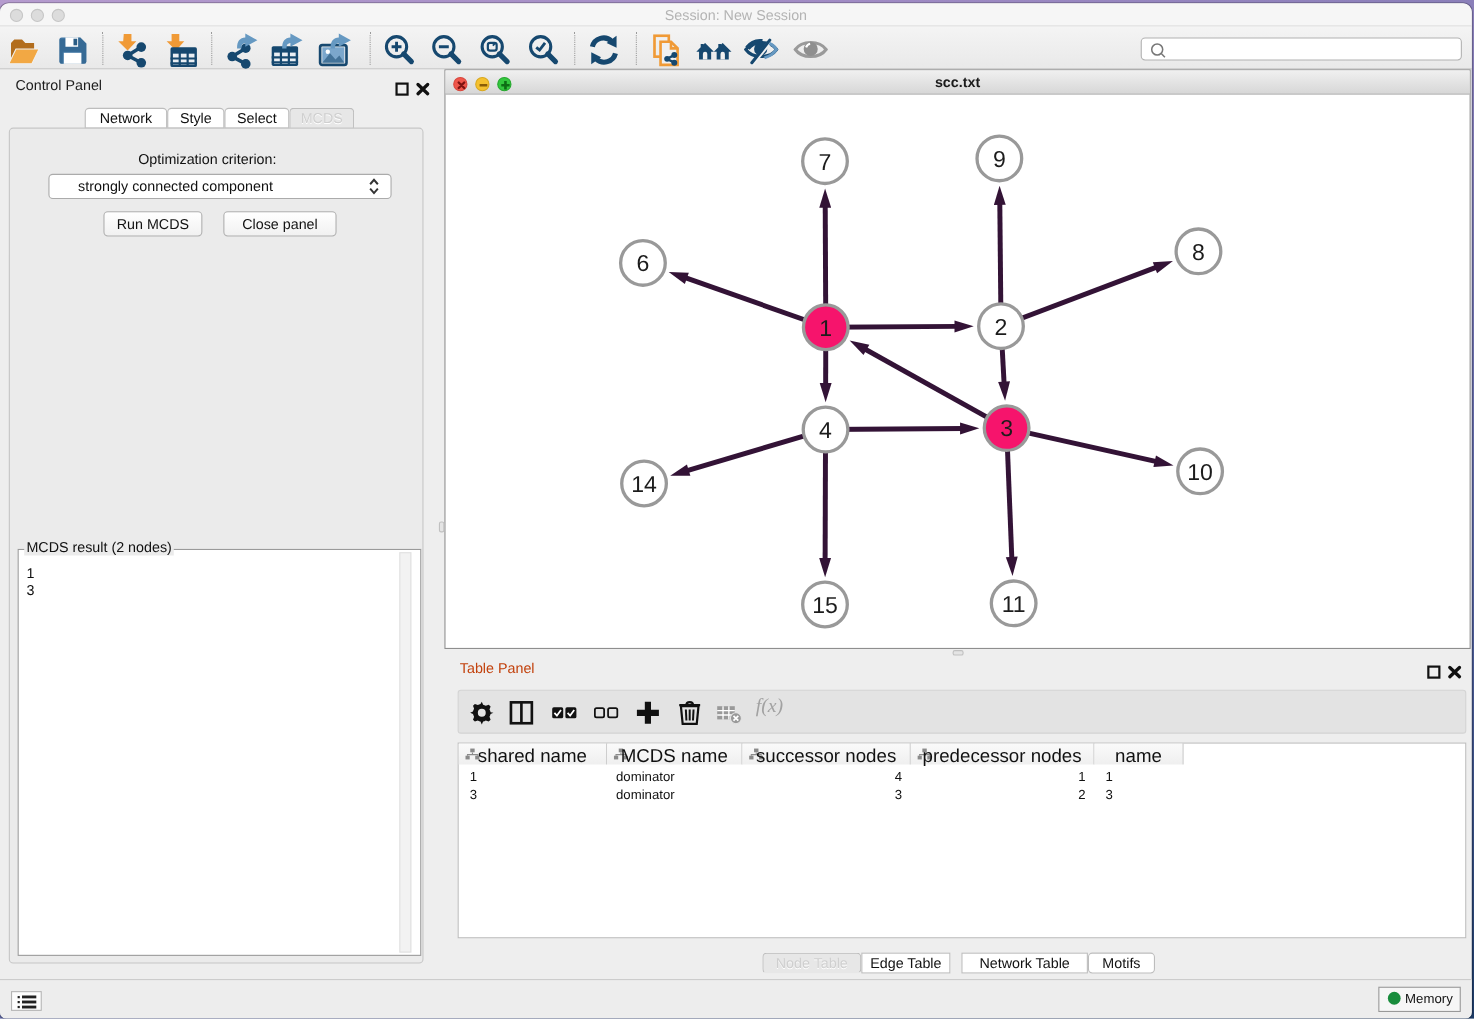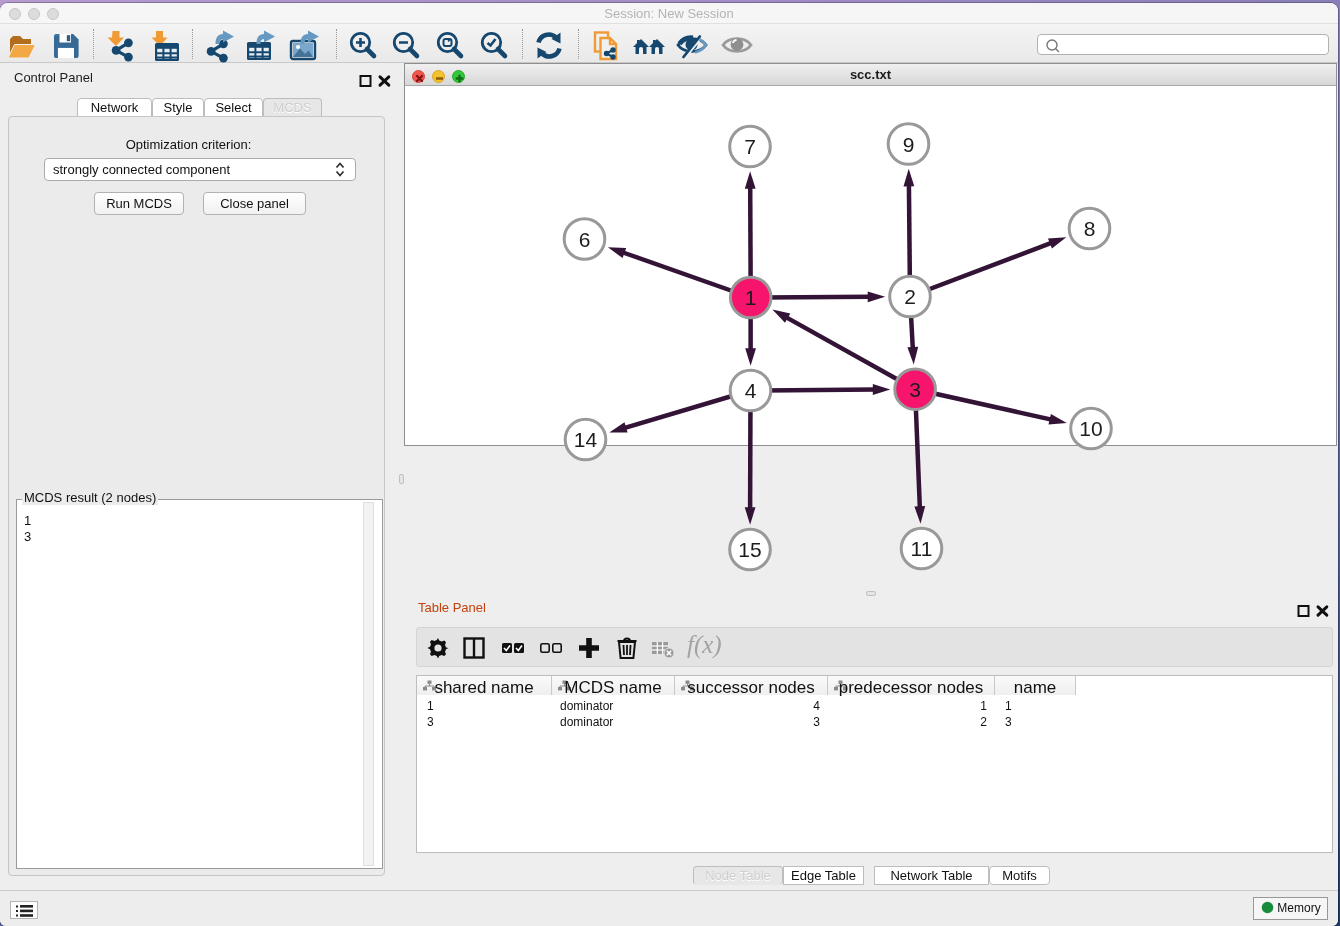--- a/index.html
+++ b/index.html
@@ -16,27 +16,27 @@
 .ticon{position:absolute;top:5px;}
 
 #search{left:1037px;top:31px;width:292px;height:21px;background:#fff;border:1px solid #b2b2b2;border-radius:4px;}
 
 #cp-title{left:14px;top:67px;font-size:13px;color:#1c1c1c;}
 .tabrow .tab{position:absolute;top:0;height:19px;border:1px solid #bdbdbd;background:#fff;font-size:13px;color:#111;text-align:center;line-height:17px;border-radius:4px 4px 0 0;}
 .tab.sel{background:#e7e7e7;color:#cfcfcf;text-shadow:0 1px 0 #fff;border-bottom-color:#e7e7e7;}
 #cp-tabs{left:0;top:95px;width:392px;height:19px;}
 #cp-content{left:8px;top:113px;width:377px;height:760px;border:1px solid #c6c6c6;background:#ebebeb;border-radius:4px;}
 #opt-label{left:0;width:377px;top:134px;text-align:center;font-size:13px;color:#111;}
-#opt-select{left:44px;top:155px;width:312px;height:23px;background:#fff;border:1px solid #ababab;border-radius:4px;font-size:13px;color:#111;line-height:21px;padding-left:8px;}
+#opt-select{left:44px;top:155px;width:312px;height:23px;background:#fff;border:1px solid #ababab;border-radius:4px;font-size:13px;color:#111;line-height:21px;padding-left:26px;}
 .btn{position:absolute;height:23px;background:linear-gradient(#ffffff,#f1f1f1);border:1px solid #b2b2b2;border-radius:4px;font-size:13px;color:#111;text-align:center;line-height:21px;}
 #mcds-box{left:16px;top:496px;width:367px;height:370px;border:1px solid #9a9a9a;background:#fff;}
 #mcds-legend{left:22px;top:487px;background:#ebebeb;font-size:13px;color:#111;padding:0 2px;}
 #mcds-scroll{right:8px;top:2px;bottom:2px;width:11px;background:#f2f2f2;border:1px solid #e0e0e0;position:absolute;}
 
-#netwin{left:404px;top:60px;width:933px;height:383px;border:1px solid #8e8e8e;background:#fff;}
+#netwin{left:404px;top:60px;width:933px;height:527px;border:1px solid #8e8e8e;background:#fff;}
 #nettitle{left:0;top:0;right:0;height:22px;background:linear-gradient(#f0f0f0,#d7d7d7);border-bottom:1px solid #a8a8a8;}
 #nettitle .mdot{position:absolute;top:6px;width:13px;height:13px;border-radius:50%;}
 #netname{left:0;right:0;top:3px;text-align:center;font-size:13px;font-weight:bold;color:#1a1a1a;}
 
 #tp-title{left:418px;top:597px;font-size:13px;color:#c2410c;}
 #tp-toolbar{left:416px;top:624px;width:917px;height:40px;background:#e3e3e3;border:1px solid #d4d4d4;border-radius:3px;}
 #tp-table{left:416px;top:672px;width:917px;height:178px;background:#fff;border:1px solid #bdbdbd;}
 .th{position:absolute;top:0;height:19px;border-right:1px solid #c9c9c9;background:linear-gradient(#fafafa,#efefef);font-size:17px;color:#111;}
 .th .lbl{position:absolute;left:0;right:0;top:2px;text-align:center;}
 .cell{position:absolute;font-size:12px;color:#111;}
@@ -342,21 +342,21 @@
           <g stroke="#fff" stroke-width="1.2">
             <line x1="0" y1="6" x2="16" y2="6"></line>
             <line x1="0" y1="10" x2="16" y2="10"></line>
             <line x1="5.3" y1="2" x2="5.3" y2="14"></line>
             <line x1="10.6" y1="2" x2="10.6" y2="14"></line>
           </g>
           <circle cx="17" cy="13" r="5" fill="#999999" stroke="#e3e3e3" stroke-width="1"></circle>
           <path d="M14.8 10.8 L19.2 15.2 M19.2 10.8 L14.8 15.2" stroke="#fff" stroke-width="1.6"></path>
         </g>
       </svg>
-    <div style="position:absolute;left:270px;top:3px;font-family:'Liberation Serif',serif;font-style:italic;font-size:25px;color:#a2a2a2;">f(x)</div>
+    <div style="position:absolute;left:270px;top:3px;font-family:'Liberation Serif',serif;font-style:italic;font-size:18px;color:#a2a2a2;">f(x)</div>
   </div>
   <div id="tp-table" class="abs">
     <div class="th" style="left:0px;width:135px">
         <svg width="13" height="12" style="position:absolute;left:6px;top:4px">
           <g fill="#8a8a8a">
             <rect x="4.5" y="0.5" width="4" height="3.4"></rect>
             <rect x="0" y="7" width="4" height="3.4"></rect>
             <rect x="9" y="7" width="4" height="3.4"></rect>
           </g>
           <path d="M6.5 4 V6 M2 7 V6 H11 V7" stroke="#8a8a8a" stroke-width="1" fill="none"></path>

